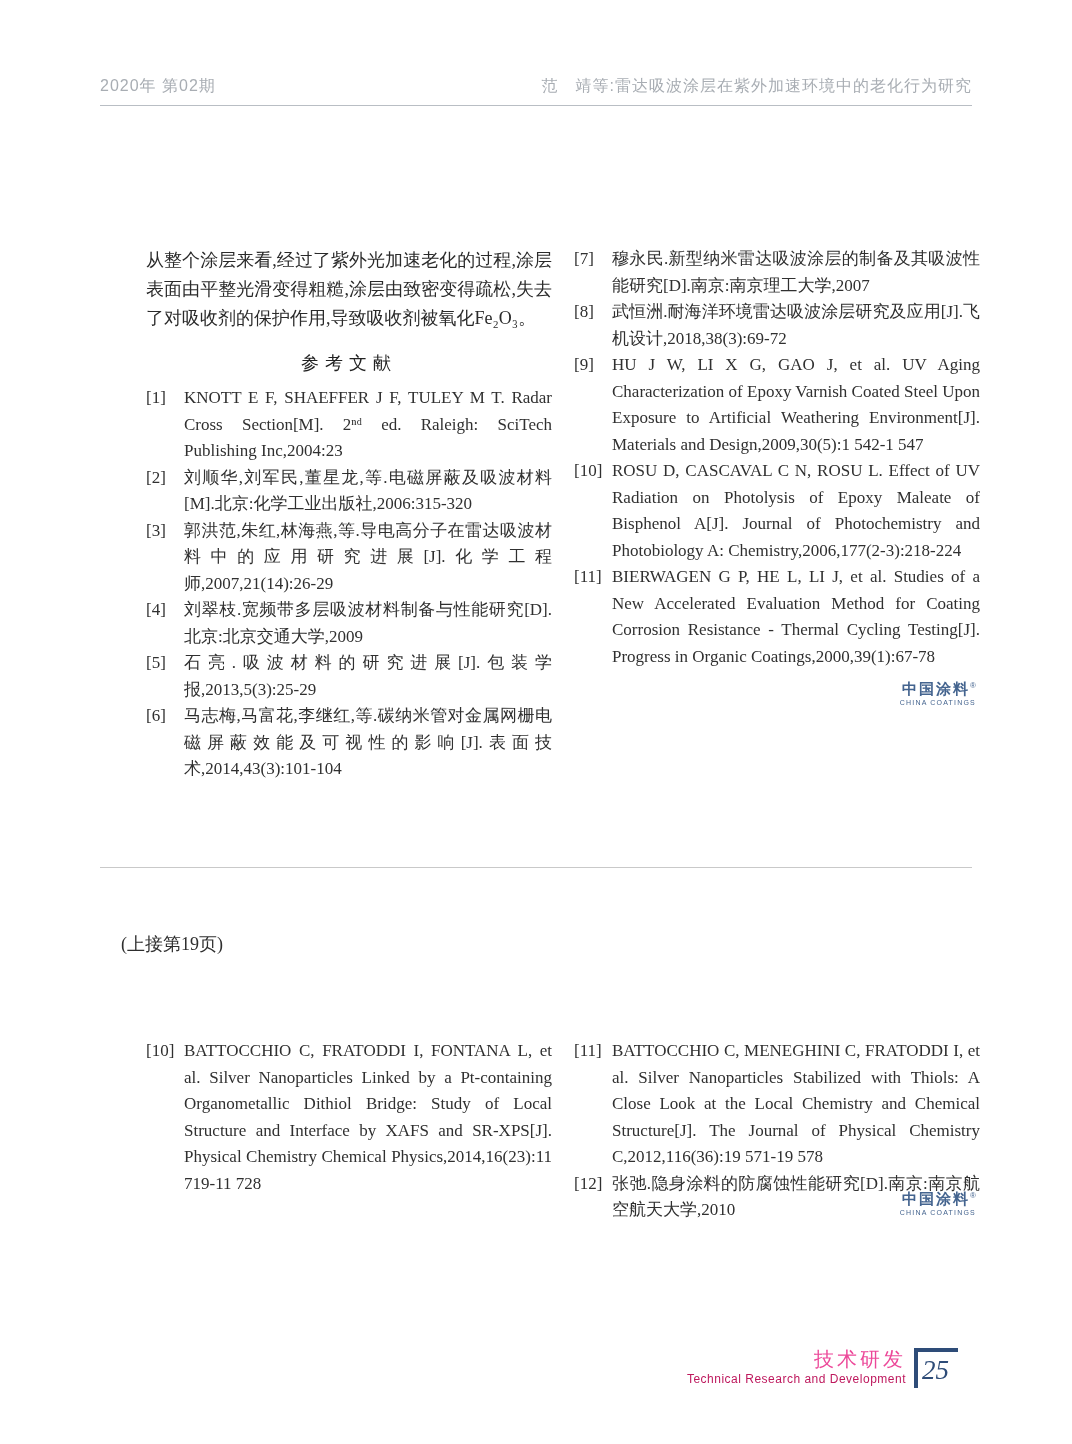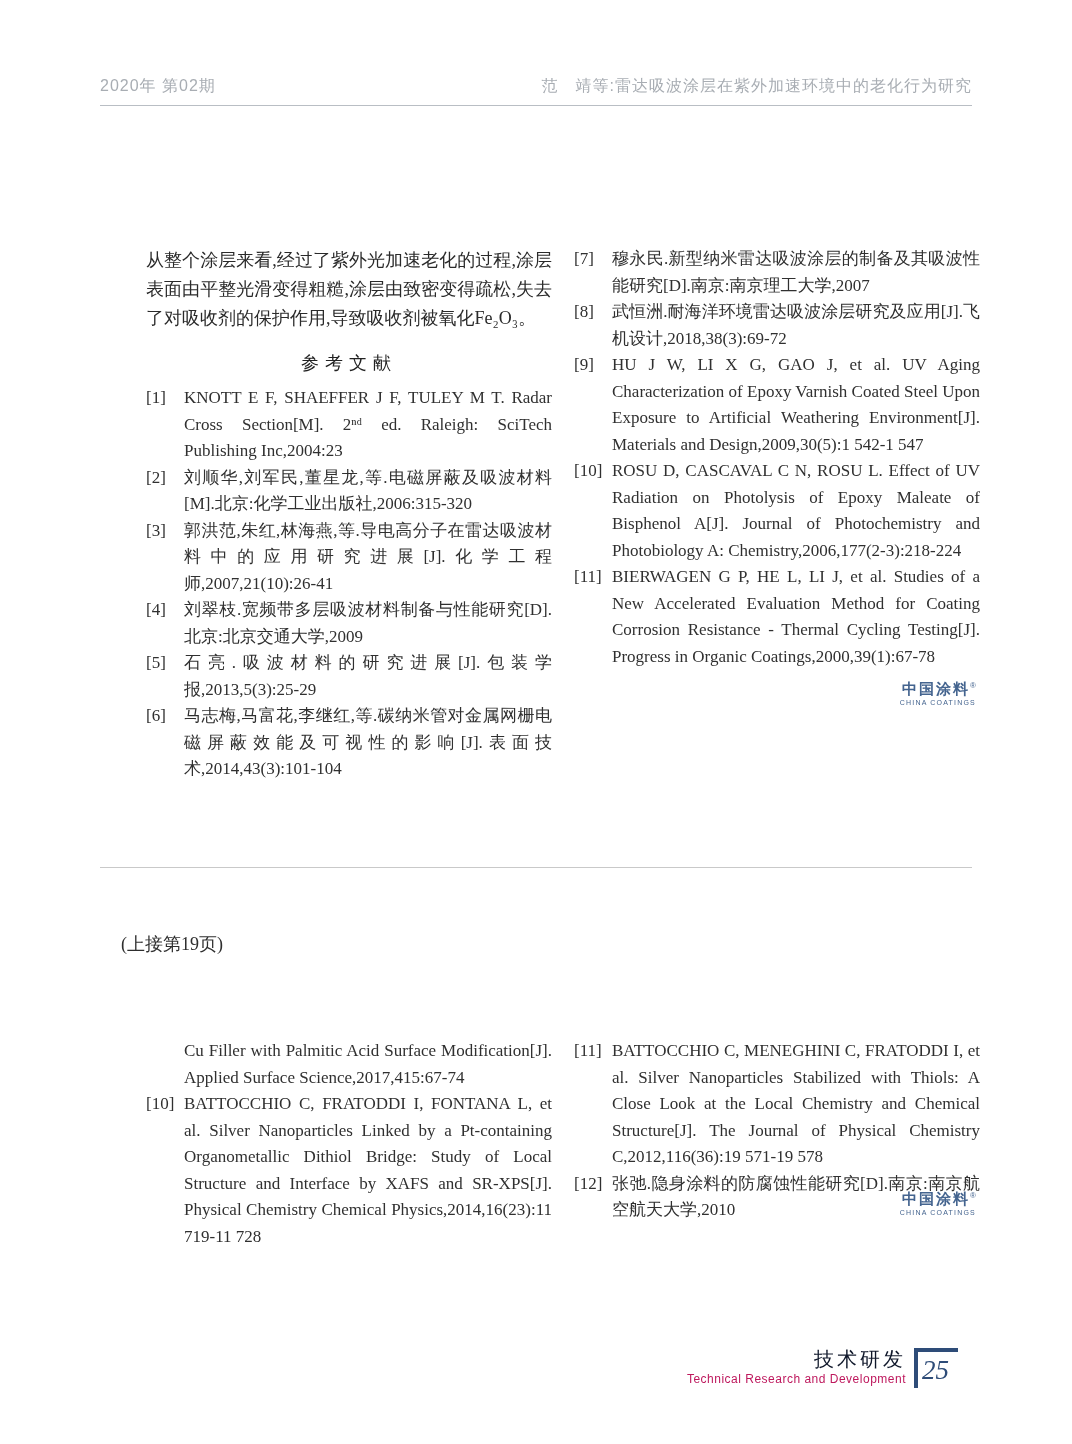--- a/index.html
+++ b/index.html
@@ -51,21 +51,21 @@
   .cont-note{position:absolute;left:121px;top:932px;font-size:18px;color:#2e2e2e;}
   
   .footer{
     position:absolute;right:114px;top:1348px;
     display:flex;align-items:flex-start;
   }
   .footer-textblock{
     text-align:right;margin-right:8px;
     font-family:"Liberation Sans","DejaVu Sans",sans-serif;
   }
-  .footer-cn{font-size:20px;color:#0f172a;letter-spacing:3px;line-height:22px;}
+  .footer-cn{font-size:20px;color:#ec4899;letter-spacing:3px;line-height:22px;}
   .footer-en{font-size:12px;color:#be185d;letter-spacing:0.5px;margin-top:2px;}
   .footer-pagebox{
     width:36px;height:34px;
     border-top:4px solid #2e4c78;border-left:4px solid #2e4c78;
     padding:2px 0 0 4px;
     font-family:"Liberation Serif","DejaVu Serif",serif;
     font-style:italic;font-size:27px;color:#2e4c78;line-height:32px;
   }
 </style>
 </head>
@@ -85,21 +85,21 @@
     <div class="ref">
       <span class="ref-num">[1]</span>
       <span class="ref-text">KNOTT E F, SHAEFFER J F, TULEY M T. Radar Cross Section[M]. 2ⁿᵈ ed. Raleigh: SciTech Publishing Inc,2004:23</span>
     </div>
     <div class="ref">
       <span class="ref-num">[2]</span>
       <span class="ref-text">刘顺华,刘军民,董星龙,等.电磁屏蔽及吸波材料[M].北京:化学工业出版社,2006:315-320</span>
     </div>
     <div class="ref">
       <span class="ref-num">[3]</span>
-      <span class="ref-text">郭洪范,朱红,林海燕,等.导电高分子在雷达吸波材料中的应用研究进展[J].化学工程师,2007,21(10):26-41</span>
+      <span class="ref-text">郭洪范,朱红,林海燕,等.导电高分子在雷达吸波材料中的应用研究进展[J].化学工程师,2007,21(14):26-29</span>
     </div>
     <div class="ref">
       <span class="ref-num">[4]</span>
       <span class="ref-text">刘翠枝.宽频带多层吸波材料制备与性能研究[D].北京:北京交通大学,2009</span>
     </div>
     <div class="ref">
       <span class="ref-num">[5]</span>
       <span class="ref-text">石亮.吸波材料的研究进展[J].包装学报,2013,5(3):25-29</span>
     </div>
     <div class="ref">
@@ -137,24 +137,20 @@
       <div class="logo-en">CHINA COATINGS</div>
     </div>
   </div>
 
   <div class="divider"></div>
 
   <div class="cont-note">(上接第19页)</div>
 
   <div class="col" id="sec2-left">
     <div class="ref">
-      <span class="ref-num"></span>
-      <span class="ref-text">Cu Filler with Palmitic Acid Surface Modification[J]. Applied Surface Science,2017,415:67-74</span>
-    </div>
-    <div class="ref">
       <span class="ref-num">[10]</span>
       <span class="ref-text">BATTOCCHIO C, FRATODDI I, FONTANA L, et al. Silver Nanoparticles Linked by a Pt-containing Organometallic Dithiol Bridge: Study of Local Structure and Interface by XAFS and SR-XPS[J]. Physical Chemistry Chemical Physics,2014,16(23):11 719-11 728</span>
     </div>
   </div>
 
   <div class="col" id="sec2-right">
     <div class="ref">
       <span class="ref-num">[11]</span>
       <span class="ref-text">BATTOCCHIO C, MENEGHINI C, FRATODDI I, et al. Silver Nanoparticles Stabilized with Thiols: A Close Look at the Local Chemistry and Chemical Structure[J]. The Journal of Physical Chemistry C,2012,116(36):19 571-19 578</span>
     </div>

